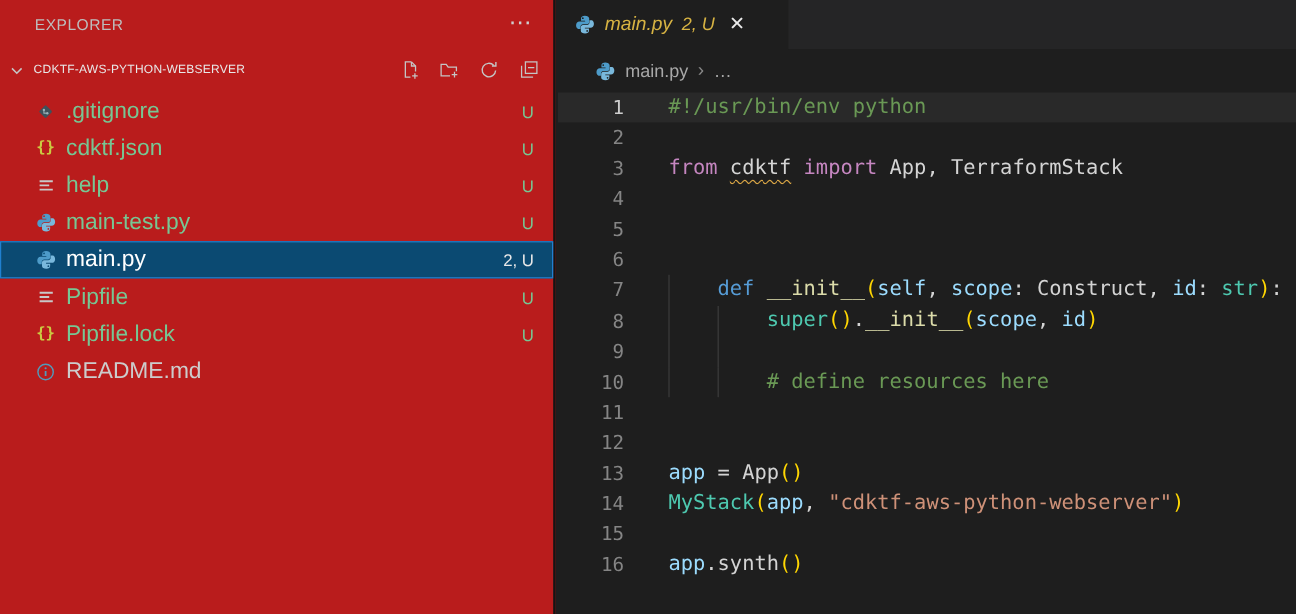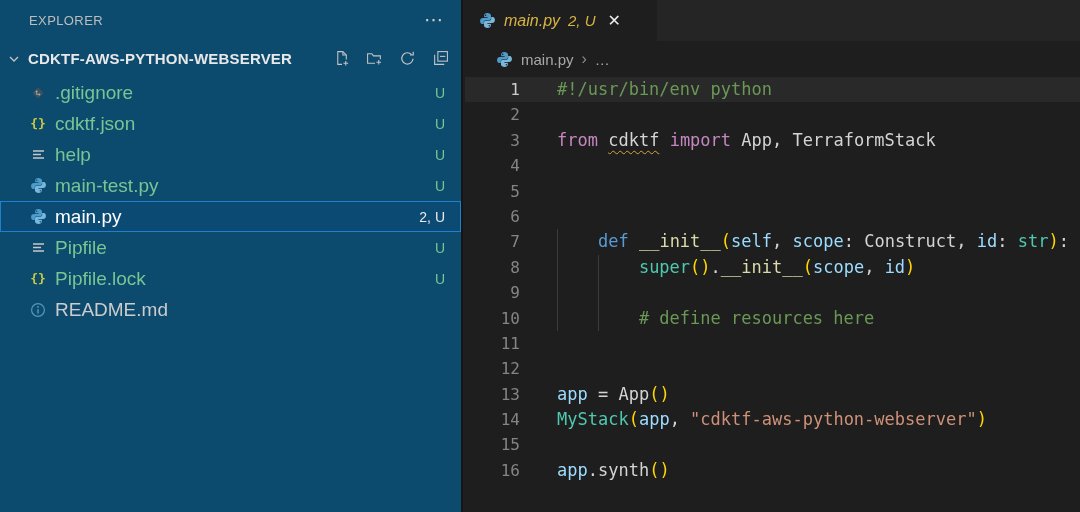--- a/index.html
+++ b/index.html
@@ -4,27 +4,27 @@
 <style>
   * { margin:0; padding:0; box-sizing:border-box; }
   html,body { width:1080px; height:512px; }
   body {
     position:relative; overflow:hidden; background:#1e1e1e;
     font-family:"Liberation Sans", sans-serif;
     -webkit-font-smoothing:antialiased;
   }
   
   .sidebar { position:absolute; left:0; top:0; width:463px; height:512px;
-             background:#0c4a6e; border-right:2px solid #151515; }
+             background:#b91c1c; border-right:2px solid #151515; }
   .sb-head { height:40px; display:flex; align-items:center; padding:0 16px 0 29px; }
   .sb-title { font-size:13px; color:#bdbdbd; letter-spacing:.4px; }
   .sb-more { margin-left:auto; color:#cfcfcf; font-size:19px; letter-spacing:2px; cursor:pointer; line-height:10px; }
   .sb-section { height:37px; display:flex; align-items:center; padding:0 12px 0 8px; }
   .chev { width:14px; height:14px; margin-right:6px; color:#c5c5c5; display:flex; align-items:center; }
-  .sb-folder { font-size:15px; font-weight:bold; color:#e8e8e8; letter-spacing:.2px; white-space:nowrap; }
+  .sb-folder { font-size:10px; font-weight:normal; color:#e8e8e8; letter-spacing:.2px; white-space:nowrap; }
   .sb-actions { margin-left:auto; display:flex; gap:15px; }
   .sb-actions .act { width:18px; height:18px; cursor:pointer; display:flex; align-items:center; justify-content:center; }
   .file-list { }
   .file-row { height:31px; display:flex; align-items:center; padding:0 16px 0 29px; cursor:pointer; position:relative; }
   .file-row.selected { background:var(--selection-bg); }
   .file-row.selected::after { content:""; position:absolute; inset:0; border:1.5px solid var(--selection-border); pointer-events:none; }
   .f-icon { width:18px; height:18px; margin-right:8px; flex:none; display:flex; align-items:center; justify-content:center; }
   .f-name { font-size:19px; color:var(--untracked); white-space:nowrap; }
   .f-name.plain { color:#cccccc; }
   .f-name.white { color:#ffffff; }

